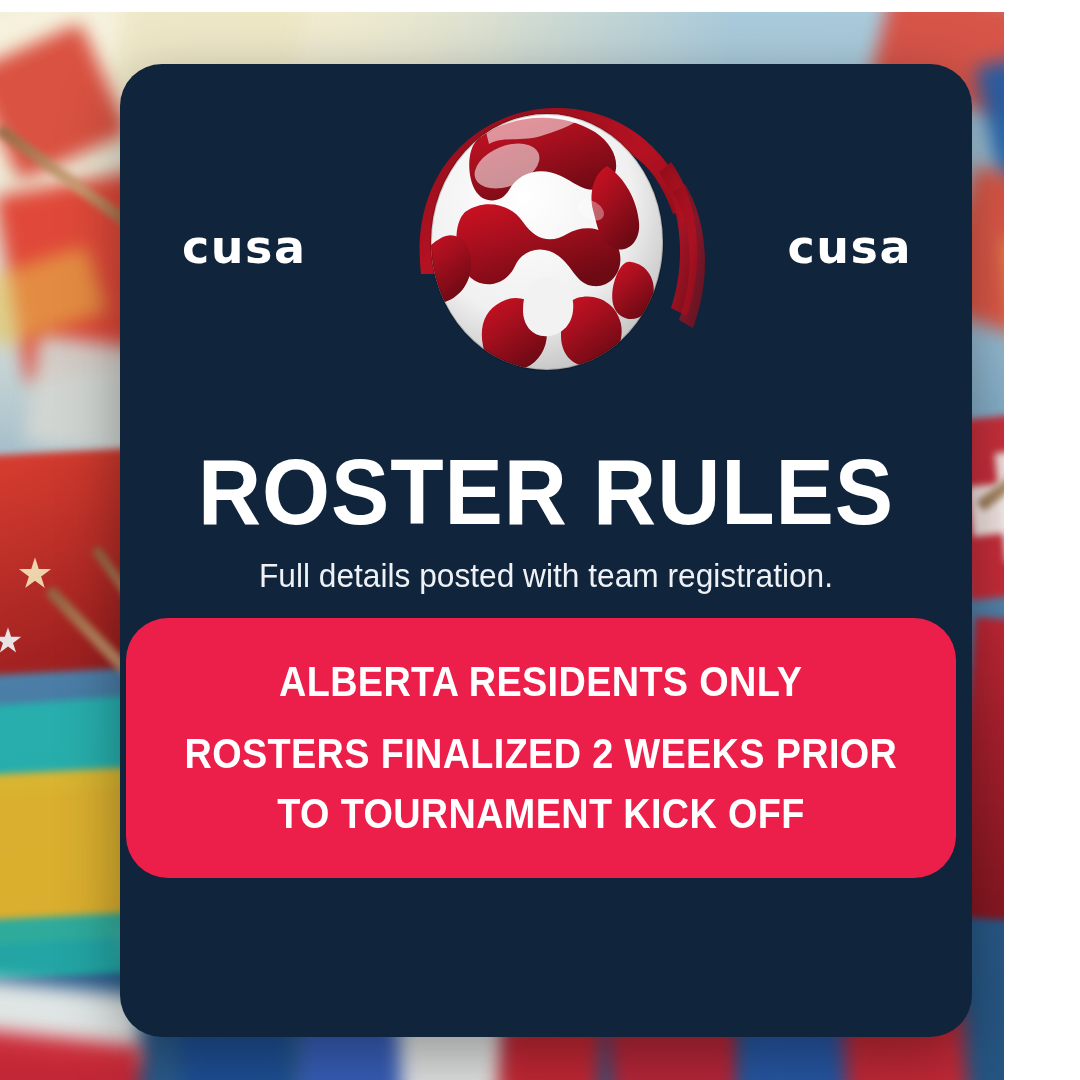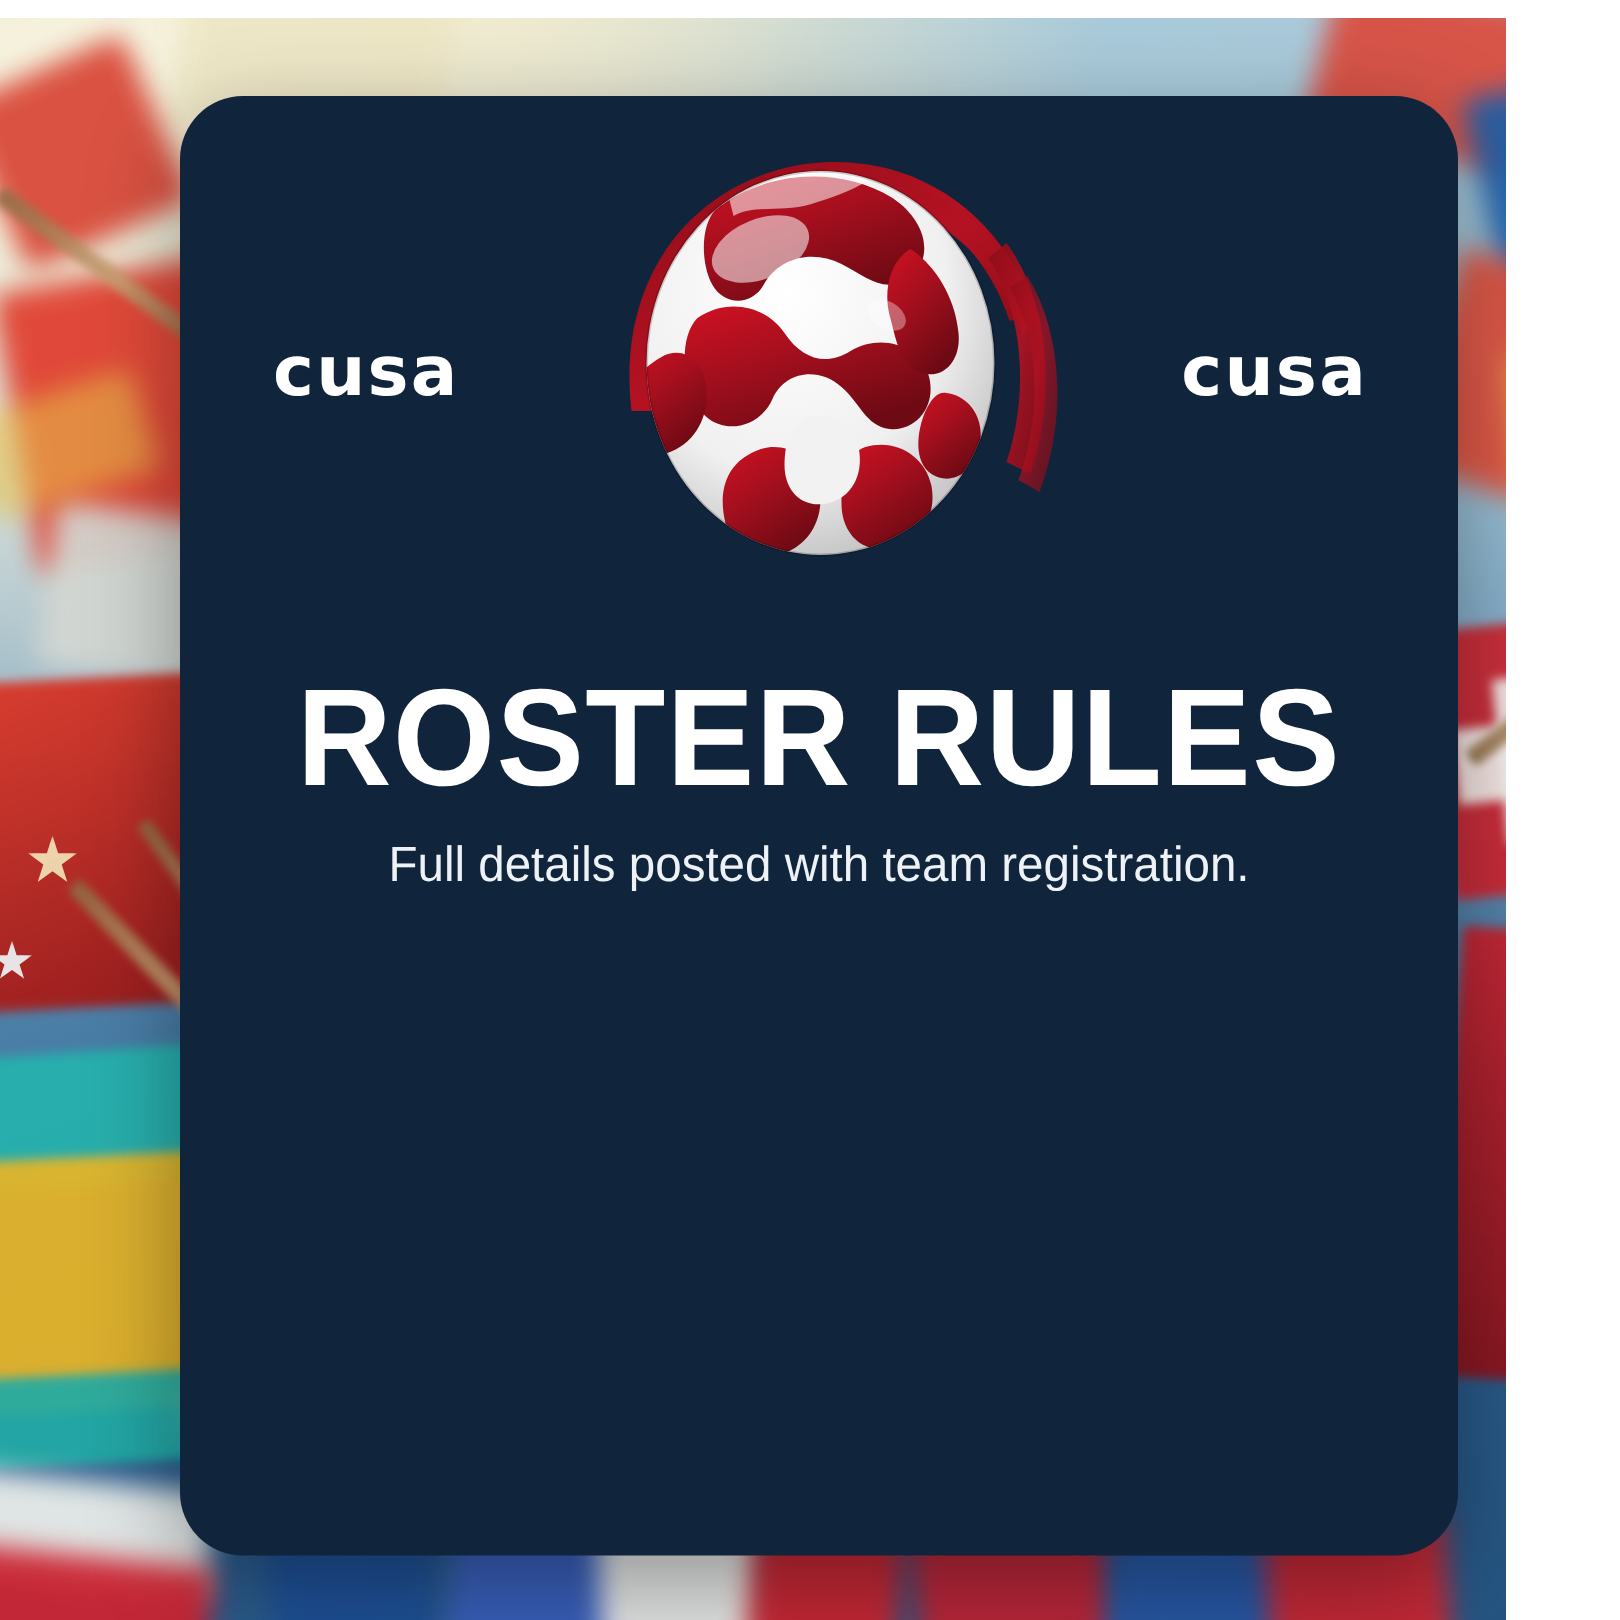--- a/index.html
+++ b/index.html
@@ -280,15 +280,20 @@
 
           <ellipse cx="166" cy="150" rx="116" ry="128" fill="none" stroke="rgba(0,0,0,.18)" stroke-width="2"></ellipse>
         </svg>
       </div>
     </div>
 
     <div class="title">ROSTER RULES</div>
 
     <div class="subtitle">Full details posted with team registration.</div>
 
+    <div id="banner">
+      <div class="banner-line first">ALBERTA RESIDENTS ONLY</div>
+      <div class="banner-line">ROSTERS FINALIZED 2 WEEKS PRIOR</div>
+      <div class="banner-line">TO TOURNAMENT KICK OFF</div>
+    </div>
 
   </div>
 </div>
 
 </body></html>

